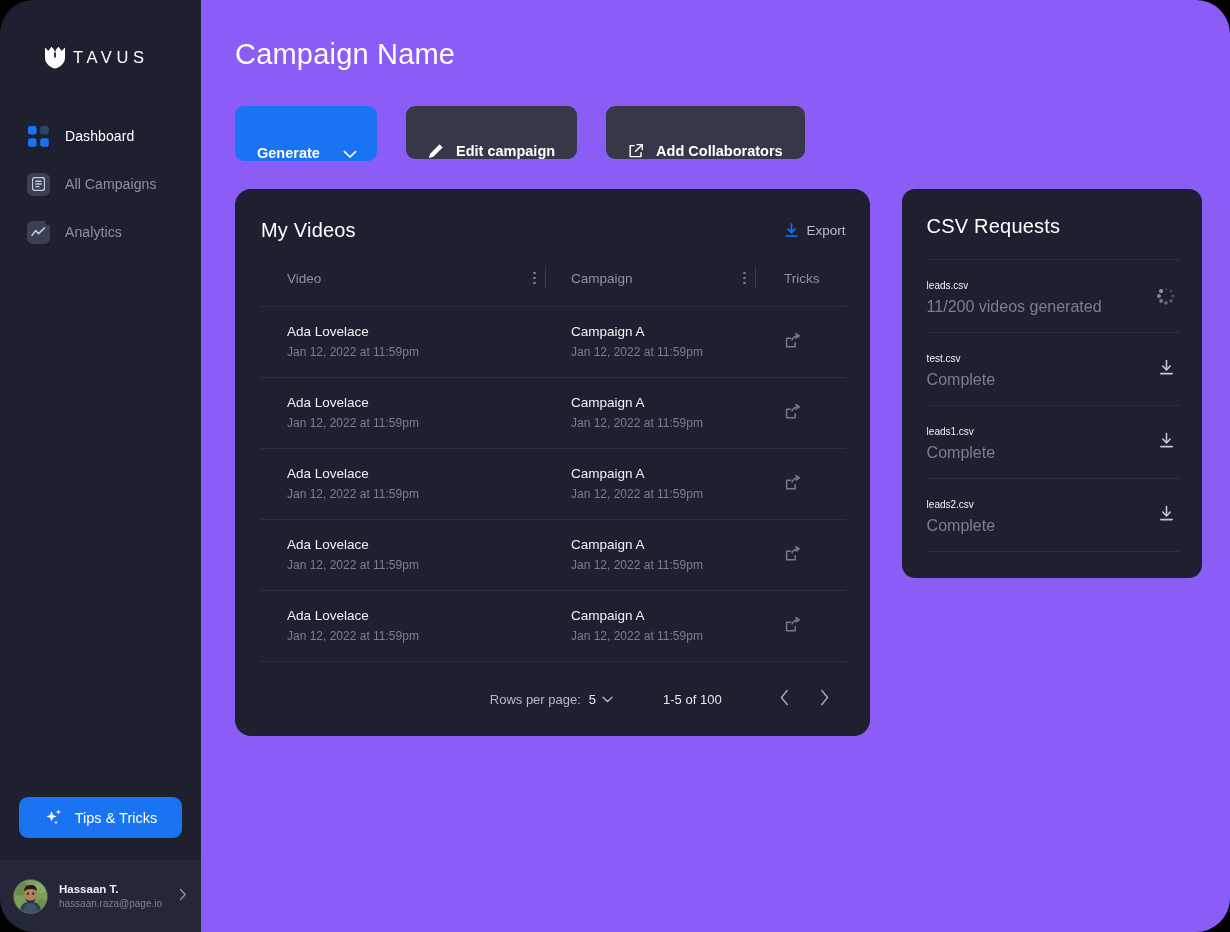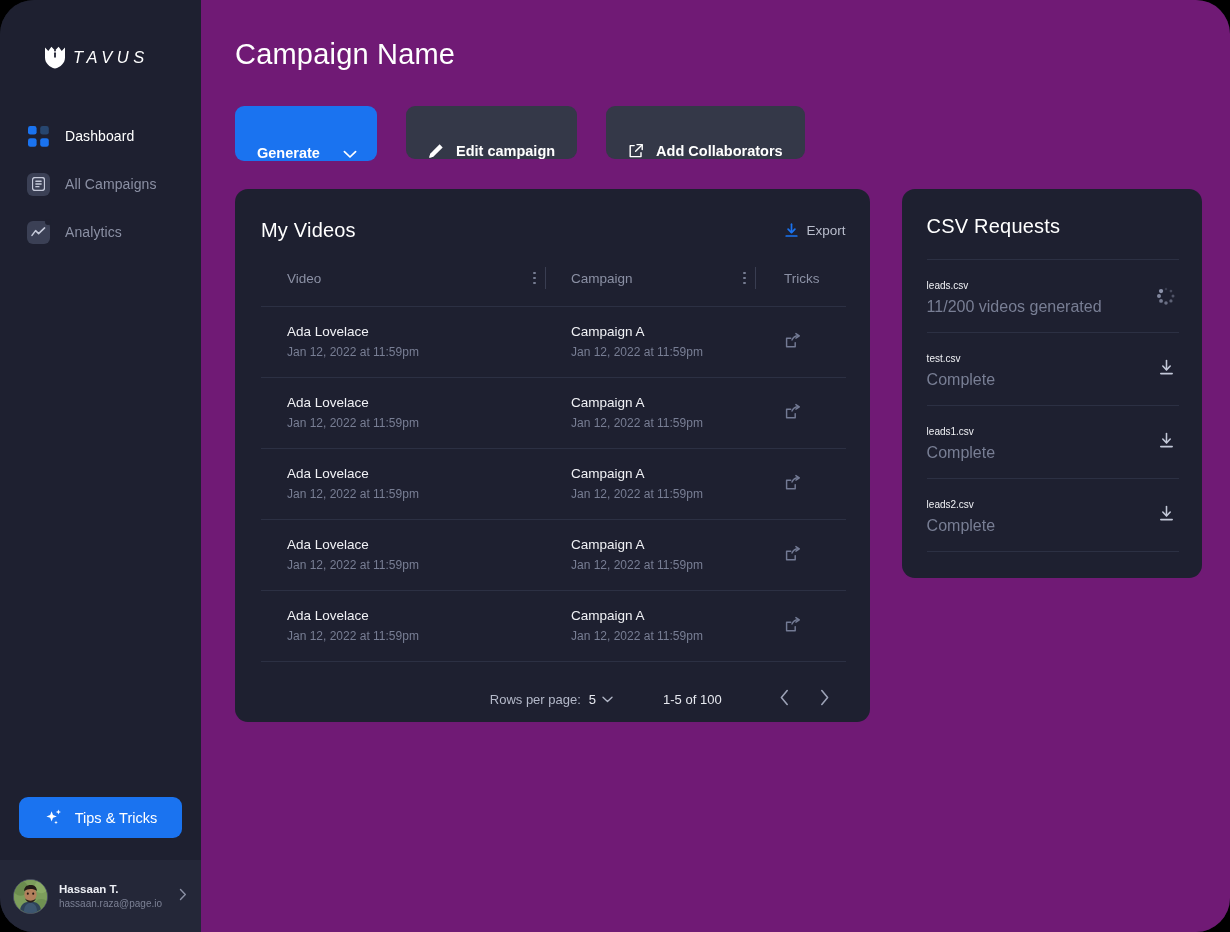--- a/index.html
+++ b/index.html
@@ -38,21 +38,20 @@
     gap: 7px;
     padding: 38px 0 0 44px;
     height: 76px;
   }
   .logo-mark { width: 22px; height: 23px; display: block; }
   .logo-text {
     color: #ffffff;
     font-size: 16.5px;
     letter-spacing: 4.6px;
     font-weight: 400;
-    font-style: italic;
   }
 
   .nav {
     margin-top: 36px;
     display: flex;
     flex-direction: column;
   }
   .nav-item {
     display: flex;
     align-items: center;
@@ -139,21 +138,21 @@
     white-space: nowrap;
     overflow: hidden;
     text-overflow: ellipsis;
   }
   .user-chev { color: #8b90a4; font-size: 13px; flex-shrink: 0; }
 
   
   #main {
     flex: 1;
     height: 932px;
-    background: #701a75;
+    background: #8b5cf6;
     padding: 30px 28px 0 34px;
     overflow: hidden;
   }
 
   .page-title {
     color: #ffffff;
     font-size: 29px;
     font-weight: 400;
     letter-spacing: 0.2px;
     margin: 8px 0 0 0;
@@ -205,21 +204,22 @@
     align-items: flex-start;
   }
 
   
   .card {
     background: #1e2030;
     border-radius: 13px;
   }
   #videos-card {
     width: 636px;
-    padding: 26px 24px 8px 26px;
+    padding: 26px 24px 22px 26px;
+    border-radius: 16px;
   }
   .card-head {
     display: flex;
     align-items: center;
     justify-content: space-between;
     height: 30px;
   }
   .card-title {
     color: #ffffff;
     font-size: 20px;

